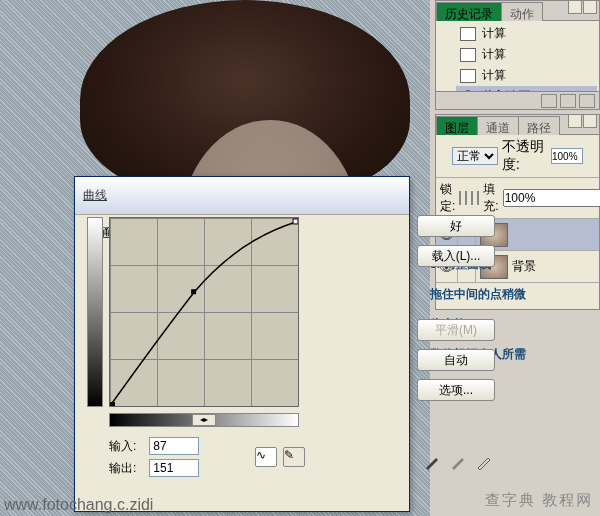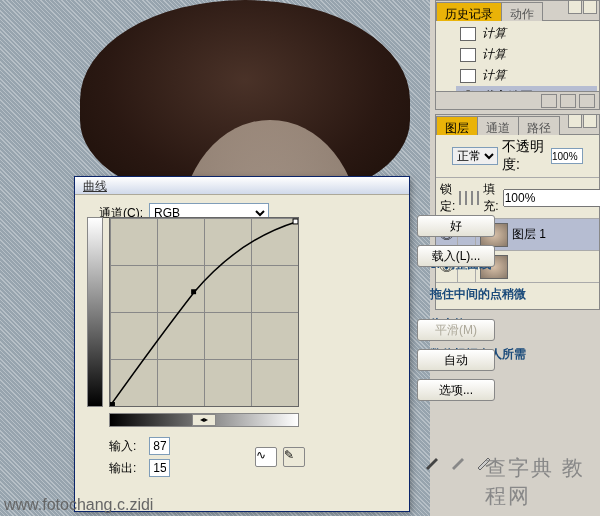--- a/index.html
+++ b/index.html
@@ -5,56 +5,56 @@
 *{margin:0;padding:0;box-sizing:border-box;font-family:"SimSun","Microsoft YaHei",sans-serif;font-size:12px;}
 body{width:600px;height:516px;overflow:hidden;position:relative;background:#d4d0c8;}
 .bg-image{position:absolute;left:0;top:0;width:430px;height:516px;background:#8a9aa8;overflow:hidden;}
 .sketch-texture{position:absolute;inset:0;background:repeating-linear-gradient(45deg,#bfc7cd 0,#bfc7cd 1px,#9aa6b0 1px,#9aa6b0 3px),radial-gradient(ellipse at 50% 30%,#3a2a22 0%,#2a1a14 30%,#8a9aa8 70%);opacity:0.85;}
 .hair{position:absolute;left:80px;top:0;width:330px;height:200px;border-radius:50% 50% 40% 40%;background:radial-gradient(ellipse at 50% 40%,#4a3228 0%,#2a1812 60%,#1a0e08 100%);}
 .face{position:absolute;left:180px;top:120px;width:180px;height:220px;border-radius:50%;background:radial-gradient(ellipse,#d8c8b8 0%,#b8a898 100%);opacity:0.7;}
 
 .annotation{position:absolute;left:430px;top:250px;width:165px;color:#1a4a7a;font-family:"KaiTi",cursive;font-size:15px;line-height:28px;font-weight:bold;}
 .annotation div{margin-bottom:2px;}
 
-.watermark{position:absolute;left:485px;bottom:6px;color:#888;font-size:21px;letter-spacing:2px;}
+.watermark{position:absolute;left:485px;bottom:6px;color:#888;font-size:15px;letter-spacing:2px;}
 .watermark2{position:absolute;left:4px;bottom:2px;color:#666;font-size:16px;}
 
 
 .curves-dialog{position:absolute;left:74px;top:176px;width:336px;height:336px;background:#ece9d8;border:1px solid #0a246a;box-shadow:2px 2px 6px rgba(0,0,0,0.3);}
-.curves-title{height:18px;background:linear-gradient(#ffffff,#d0d9ea);border-bottom:1px solid #aca899;padding:1px 8px;color:#333;text-decoration:underline;}
+.curves-title{height:38px;background:linear-gradient(#ffffff,#d0d9ea);border-bottom:1px solid #aca899;padding:10px 8px;color:#333;text-decoration:underline;}
 .curves-body{padding:8px;}
 .channel-row{display:flex;align-items:center;gap:6px;margin-bottom:6px;margin-left:16px;}
 .channel-row select{width:120px;height:20px;border:1px solid #7f9db9;background:#fff;}
 .vgrad{position:absolute;left:12px;top:40px;width:16px;height:190px;background:linear-gradient(#fff,#000);border:1px solid #888;}
 .hgrad{position:absolute;left:34px;top:236px;width:190px;height:14px;background:linear-gradient(90deg,#000,#fff);border:1px solid #888;display:flex;align-items:center;}
 .hgrad-arrows{position:absolute;left:50%;transform:translateX(-50%);top:0;width:24px;height:12px;background:#ece9d8;border:1px solid #888;font-size:8px;text-align:center;line-height:10px;}
 .curve-grid{position:absolute;left:34px;top:40px;width:190px;height:190px;background:#ccc9b8;border:1px solid #666;}
 .curve-grid::before{content:"";position:absolute;inset:0;background:linear-gradient(#888 1px,transparent 1px) 0 0/100% 25%,linear-gradient(90deg,#888 1px,transparent 1px) 0 0/25% 100%;}
 .curve-svg{position:absolute;inset:0;}
 .io-row{position:absolute;left:34px;display:flex;align-items:center;gap:13px;}
-.io-row input{width:21px;height:18px;border:1px solid #7f9db9;padding:1px 3px;}
+.io-row input{width:50px;height:18px;border:1px solid #7f9db9;padding:1px 3px;}
 .io1{top:260px;}
 .io2{top:282px;}
 .tool-icons{position:absolute;left:180px;top:270px;display:flex;gap:6px;}
 .tool-icon{width:22px;height:20px;border:1px solid #888;background:#ece9d8;border-radius:2px;}
 
 .btns{position:absolute;right:-86px;top:38px;display:flex;flex-direction:column;gap:8px;width:78px;}
 .ps-btn{height:22px;border:1px solid #888;border-radius:3px;background:linear-gradient(#fff,#e4e2d6);text-align:center;line-height:20px;cursor:pointer;}
 .ps-btn.disabled{color:#aca899;margin-top:44px;}
 .eyedroppers{position:absolute;right:-86px;top:274px;display:flex;gap:6px;}
 .eyedrop{width:20px;height:20px;}
 
 
 .right-panels{position:absolute;right:0;top:0;width:165px;height:516px;background:#d4d0c8;}
 .panel{border:1px solid #888;margin-bottom:4px;background:#ece9d8;}
 .tabs{display:flex;background:#d4d0c8;height:20px;border-bottom:1px solid #888;}
-.tab{padding:3px 8px;border:1px solid #888;border-bottom:none;background:#eab308;margin-right:-1px;position:relative;top:1px;}
+.tab{padding:3px 8px;border:1px solid #888;border-bottom:none;background:#15803d;margin-right:-1px;position:relative;top:1px;}
 .tab.inactive{background:#d4d0c8;color:#555;}
 .hist-body{padding:2px;min-height:86px;}
-.hist-item{display:flex;align-items:center;padding:2px 4px;gap:6px;margin-left:18px;font-style:italic;}
+.hist-item{display:flex;align-items:center;padding:2px 4px;gap:6px;margin-left:18px;}
 .hist-item.sel{background:#b6bdd2;}
 .hist-icon{width:16px;height:14px;border:1px solid #666;background:#fff;}
 .hist-sel-icon{width:16px;height:14px;border:1px dashed #666;border-radius:7px;}
 
 .layers-opts{display:flex;align-items:center;padding:3px 16px;gap:4px;border-bottom:1px solid #aaa;}
 .layers-opts select{width:56px;height:18px;border:1px solid #7f9db9;}
 .layers-opts .lbl{font-size:14px;}
 .layers-opts input{width:32px;height:16px;border:1px solid #7f9db9;font-size:10px;}
 .locks{display:flex;align-items:center;padding:3px 4px;gap:4px;border-bottom:1px solid #aaa;font-size:11px;}
 .lock-icon{width:14px;height:14px;border:1px solid #888;}
@@ -140,26 +140,26 @@
       <div class="lock-icon"></div>
       <div class="lock-icon"></div>
       <span class="lbl">填充:</span>
       <input value="100%" style="">
     </div>
     <div class="layers-body">
       <div class="layer-row" style="background:#b6bdd2;">
         <div class="eye">👁</div>
         <div class="link"></div>
         <div class="thumb face-thumb"></div>
-        <div class="layer-name">图层 1</div>
       </div>
       <div class="layer-row">
         <div class="eye">👁</div>
         <div class="link"></div>
         <div class="thumb face-thumb"></div>
+        <div class="layer-name">背景</div>
       </div>
     </div>
   </div>
 </div>
 
 <div class="annotation">
   <div>8. 调整曲线</div>
   <div>拖住中间的点稍微</div>
   <div>往上拉</div>
   <div>数值根据个人所需</div>

